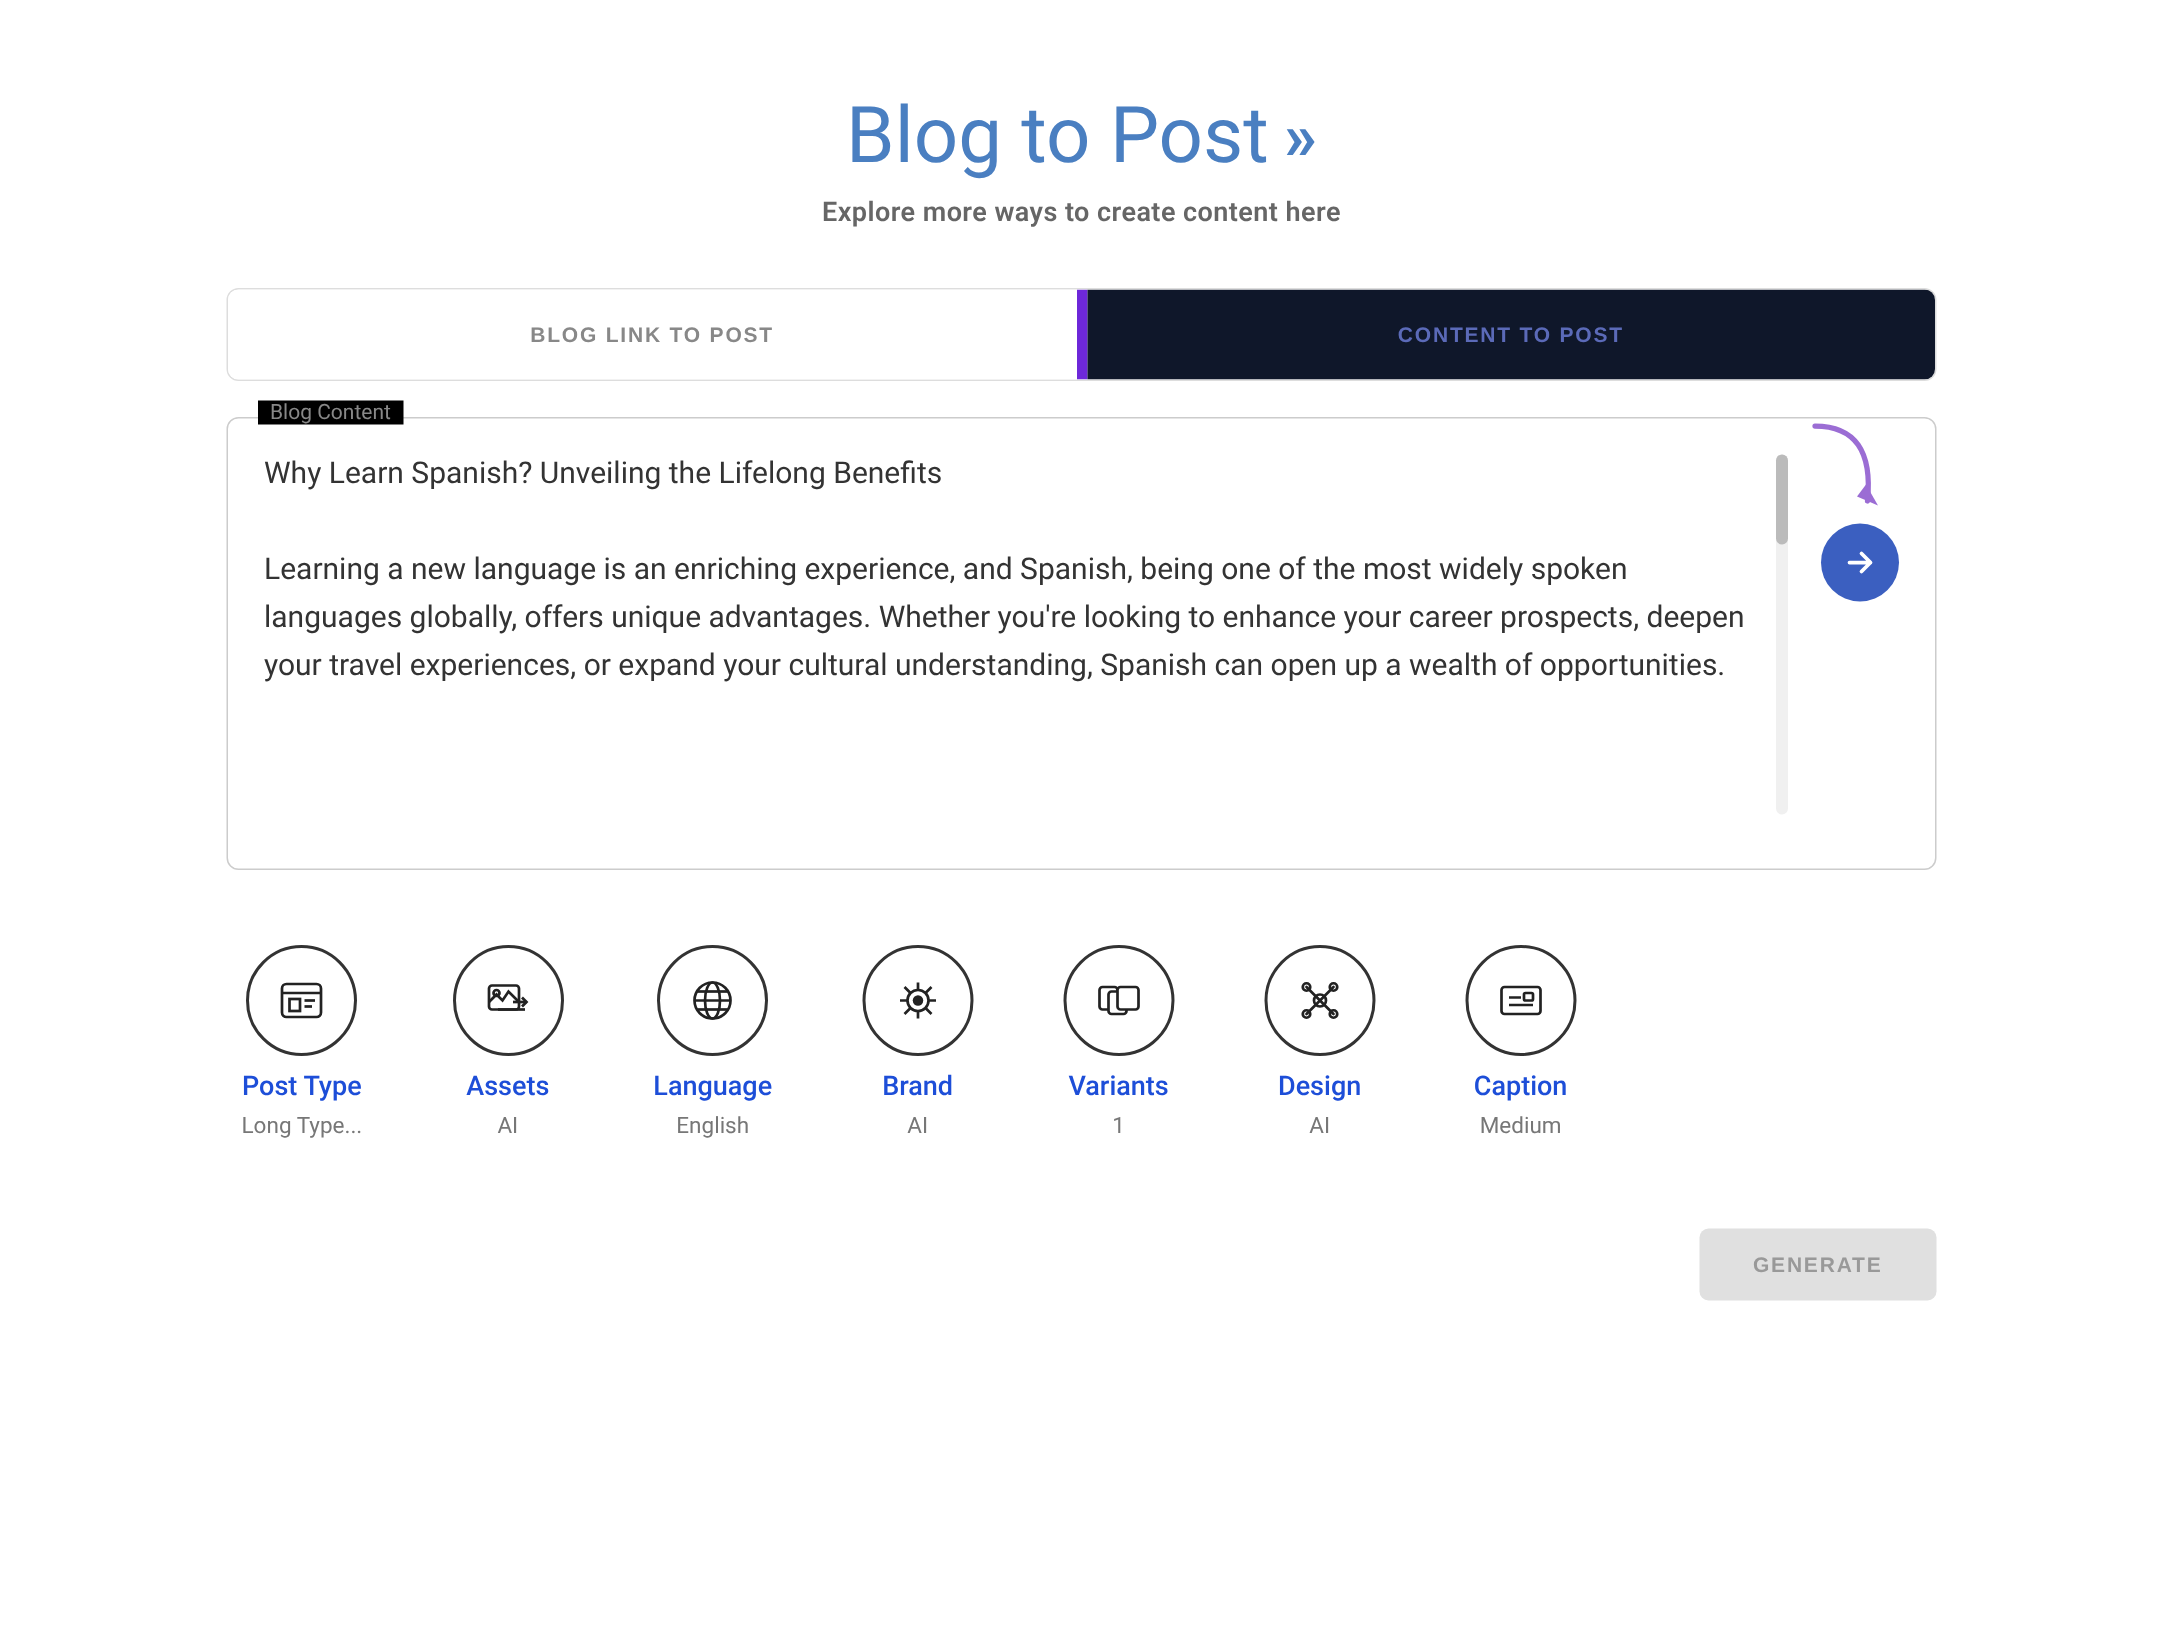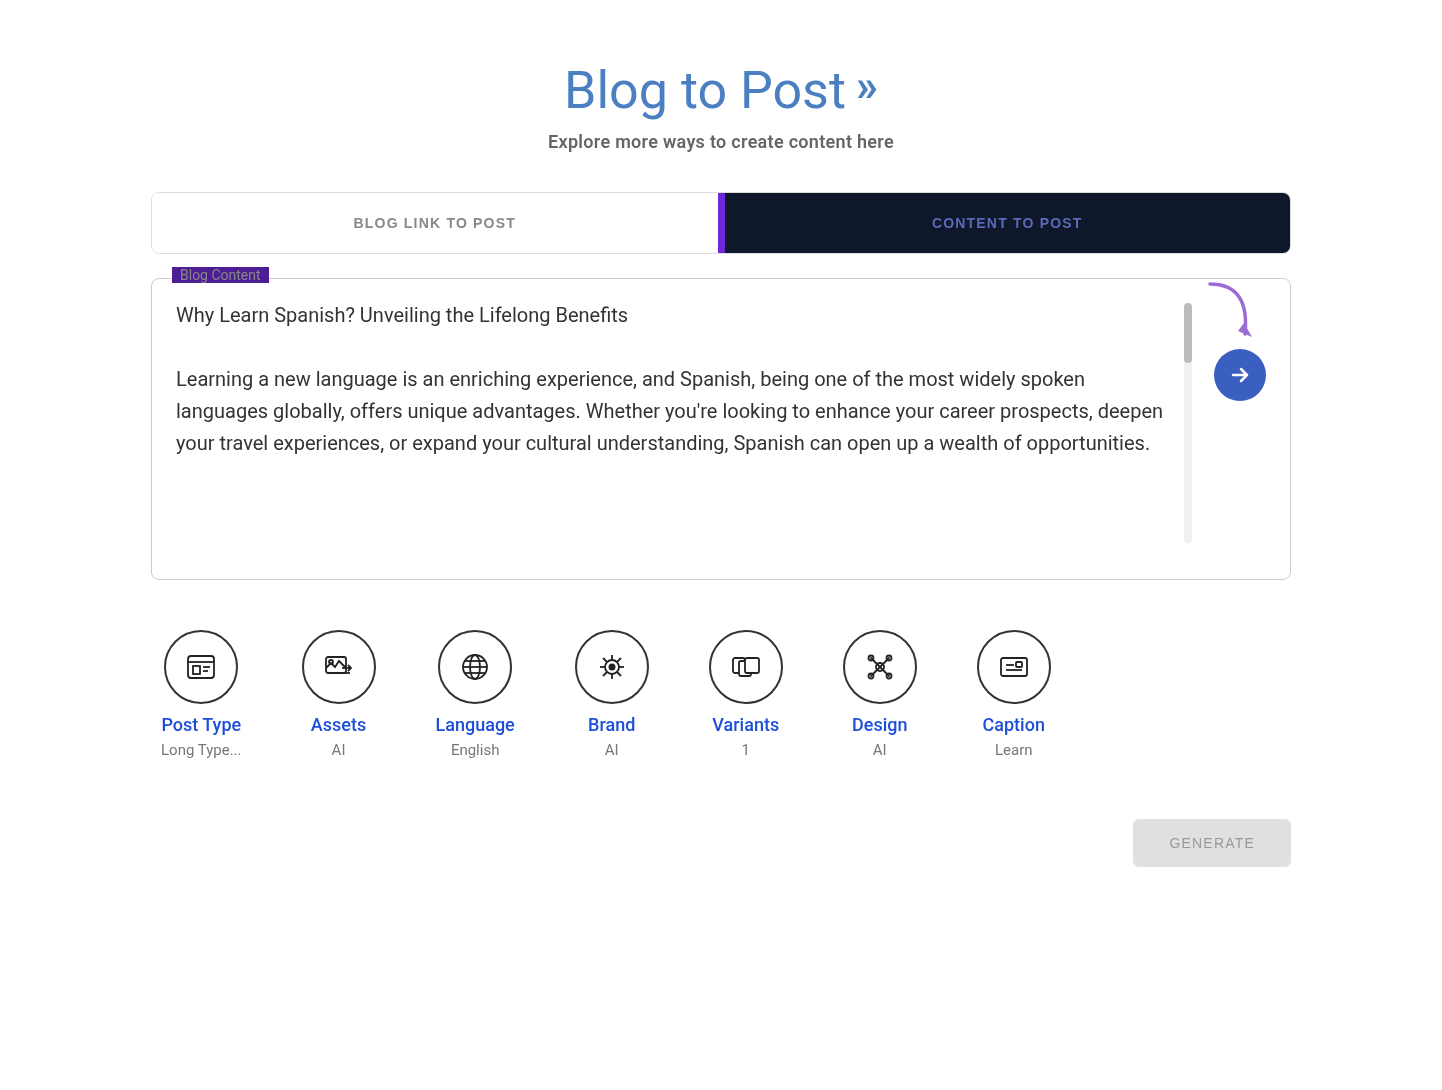--- a/index.html
+++ b/index.html
@@ -17,20 +17,21 @@
     .page-header {
       text-align: center;
       margin-bottom: 40px;
     }
 
     .page-title {
       font-size: 52px;
       font-weight: 400;
       color: #4a7fc1;
       display: flex;
+      align-items: center;
       justify-content: center;
       gap: 10px;
       margin-bottom: 10px;
     }
 
     .chevron-icon {
       color: #4a7fc1;
       font-size: 44px;
       font-weight: 700;
     }
@@ -87,21 +88,21 @@
       border-radius: 8px;
       padding: 20px 20px 20px 24px;
       position: relative;
       min-height: 300px;
     }
 
     .blog-content-label {
       position: absolute;
       top: -12px;
       left: 20px;
-      background: #4c1d95;
+      background: #000000;
       padding: 0 8px;
       font-size: 14px;
       color: #888;
     }
 
     .blog-content-inner {
       display: flex;
       gap: 18px;
       align-items: flex-start;
     }
@@ -230,21 +231,21 @@
       margin-top: 60px;
       padding-right: 0;
     }
 
     .generate-button {
       background: #e0e0e0;
       color: #999;
       border: none;
       padding: 16px 36px;
       font-size: 14px;
-      font-weight: 400;
+      font-weight: 700;
       letter-spacing: 1.2px;
       border-radius: 6px;
       cursor: pointer;
       outline: none;
     }
   </style>
 </head>
 <body>
 
 <div class="page-header">
@@ -384,21 +385,21 @@
     <div class="option-item">
       <div class="option-icon-circle">
         <svg viewBox="0 0 34 34" fill="none" stroke="#222" stroke-width="1.8" xmlns="http://www.w3.org/2000/svg">
           <rect x="4" y="8" width="26" height="18" rx="2"></rect>
           <line x1="9" y1="15" x2="17" y2="15"></line>
           <line x1="9" y1="20" x2="25" y2="20"></line>
           <rect x="19" y="12" width="6" height="5" rx="1"></rect>
         </svg>
       </div>
       <span class="option-label">Caption</span>
-      <span class="option-sublabel">Learn</span>
+      <span class="option-sublabel">Medium</span>
     </div>
 
   </div>
 
   <div class="generate-row">
     <button class="generate-button">GENERATE</button>
   </div>
 
 </div>
 

